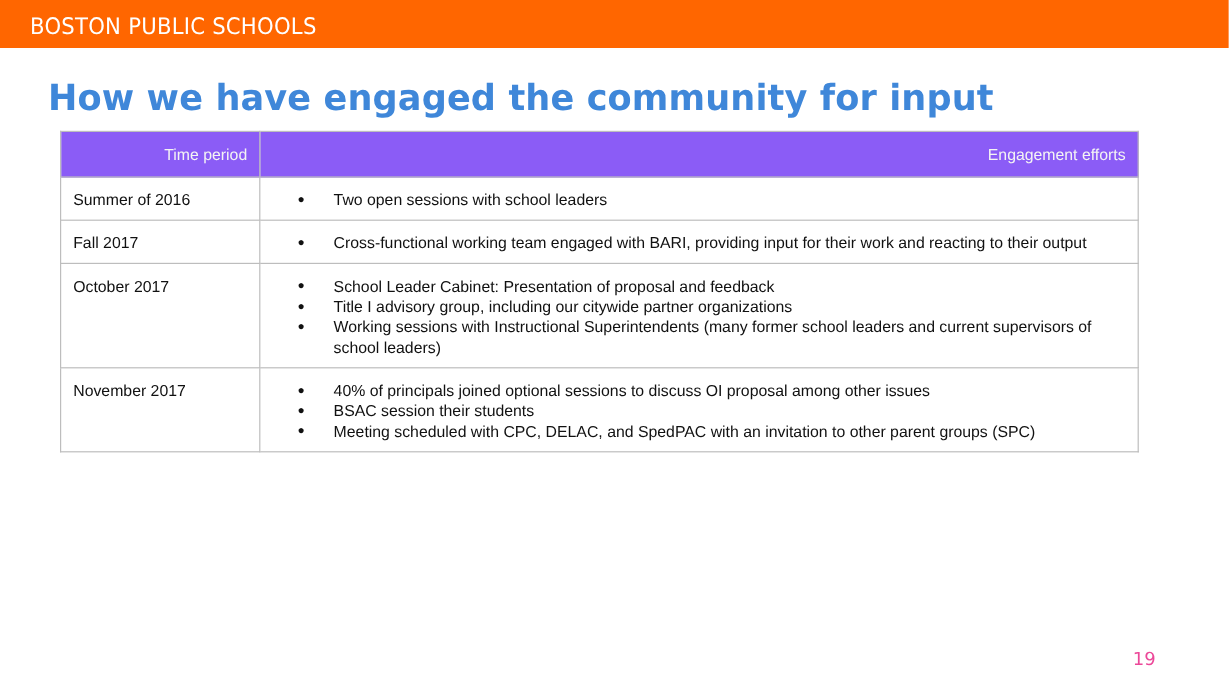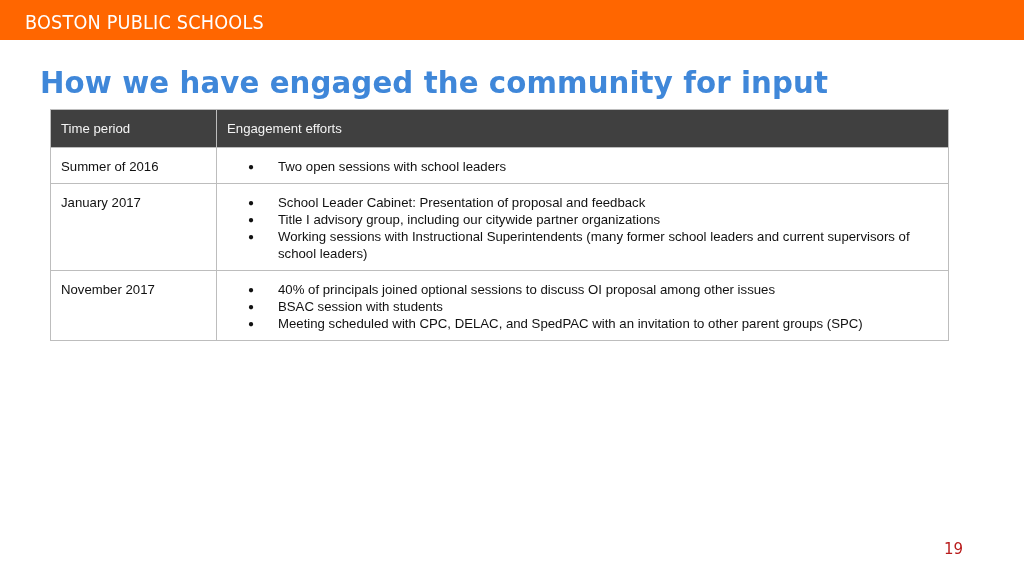--- a/index.html
+++ b/index.html
@@ -25,38 +25,38 @@
     font-size: 30px; letter-spacing: 0.1px;
     transform: scaleX(0.975); transform-origin: left center;
     white-space: nowrap;
   }
   table.eng {
     position: absolute; left: 50px; top: 109px;
     width: 899px; border-collapse: collapse;
     font-size: 13.2px; color: #111111;
   }
   table.eng th {
-    background: #404040; color: #f4f4f4; font-weight: normal;
-    text-align: left; height: 37px; padding: 0 10px;
+    background: #8b5cf6; color: #f4f4f4; font-weight: normal;
+    text-align: right; height: 37px; padding: 0 10px;
     border: 1px solid #bdbdbd;
   }
   table.eng th.c2 { padding-left: 10px; }
   table.eng td {
     border: 1px solid #BDBDBD; vertical-align: top;
     padding: 10px 10px 8px 10px; line-height: 17px;
   }
   table.eng td.c1 { width: 145px; }
   ul.bul { margin: 0; padding: 0; list-style: none; }
   ul.bul li { position: relative; padding-left: 51px; padding-right: 20px; }
   ul.bul li .dot {
     position: absolute; left: 21px; top: 0; font-size: 10px; line-height: 17px;
   }
   .pagenum {
     position: absolute; left: 944px; top: 540px;
-    color: #b91c1c; font-size: 15px; font-family: "DejaVu Sans", sans-serif;
+    color: #ec4899; font-size: 15px; font-family: "DejaVu Sans", sans-serif;
   }
 </style>
 </head>
 <body>
 
 <div class="topbar">
   <div class="brand">BOSTON PUBLIC SCHOOLS</div>
 </div>
 
 <h1 class="title">How we have engaged the community for input</h1>
@@ -71,35 +71,43 @@
   <tbody id="tbody">
       <tr>
         <td class="c1">Summer of 2016</td>
         <td>
           <ul class="bul">
             <li><span class="dot">●</span><span>Two open sessions with school leaders</span></li>
           </ul>
         </td>
       </tr>
       <tr>
-        <td class="c1">January 2017</td>
+        <td class="c1">Fall 2017</td>
+        <td>
+          <ul class="bul">
+            <li><span class="dot">●</span><span>Cross-functional working team engaged with BARI, providing input for their work and reacting to their output</span></li>
+          </ul>
+        </td>
+      </tr>
+      <tr>
+        <td class="c1">October 2017</td>
         <td>
           <ul class="bul">
             <li><span class="dot">●</span><span>School Leader Cabinet: Presentation of proposal and feedback</span></li>
             <li><span class="dot">●</span><span>Title I advisory group, including our citywide partner organizations</span></li>
             <li><span class="dot">●</span><span>Working sessions with Instructional Superintendents (many former school leaders and current supervisors of school leaders)</span></li>
           </ul>
         </td>
       </tr>
       <tr>
         <td class="c1">November 2017</td>
         <td>
           <ul class="bul">
             <li><span class="dot">●</span><span>40% of principals joined optional sessions to discuss OI proposal among other issues</span></li>
-            <li><span class="dot">●</span><span>BSAC session with students</span></li>
+            <li><span class="dot">●</span><span>BSAC session their students</span></li>
             <li><span class="dot">●</span><span>Meeting scheduled with CPC, DELAC, and SpedPAC with an invitation to other parent groups (SPC)</span></li>
           </ul>
         </td>
       </tr>
     </tbody>
 </table>
 
 <div class="pagenum">19</div>
 
 </body></html>

